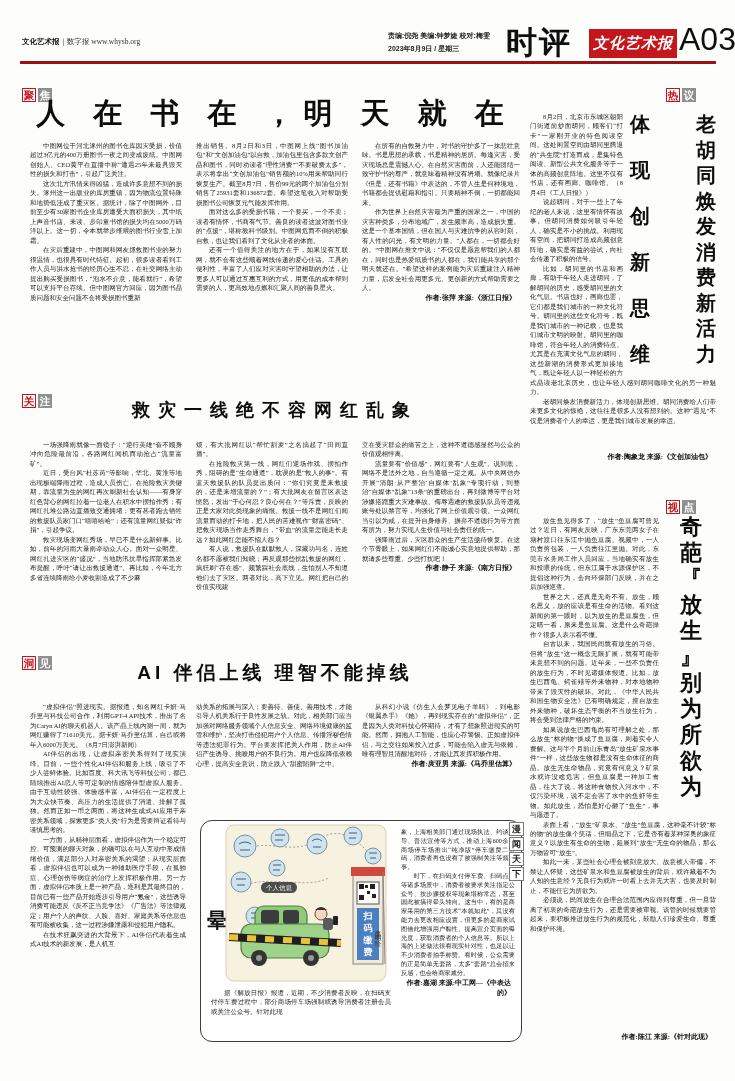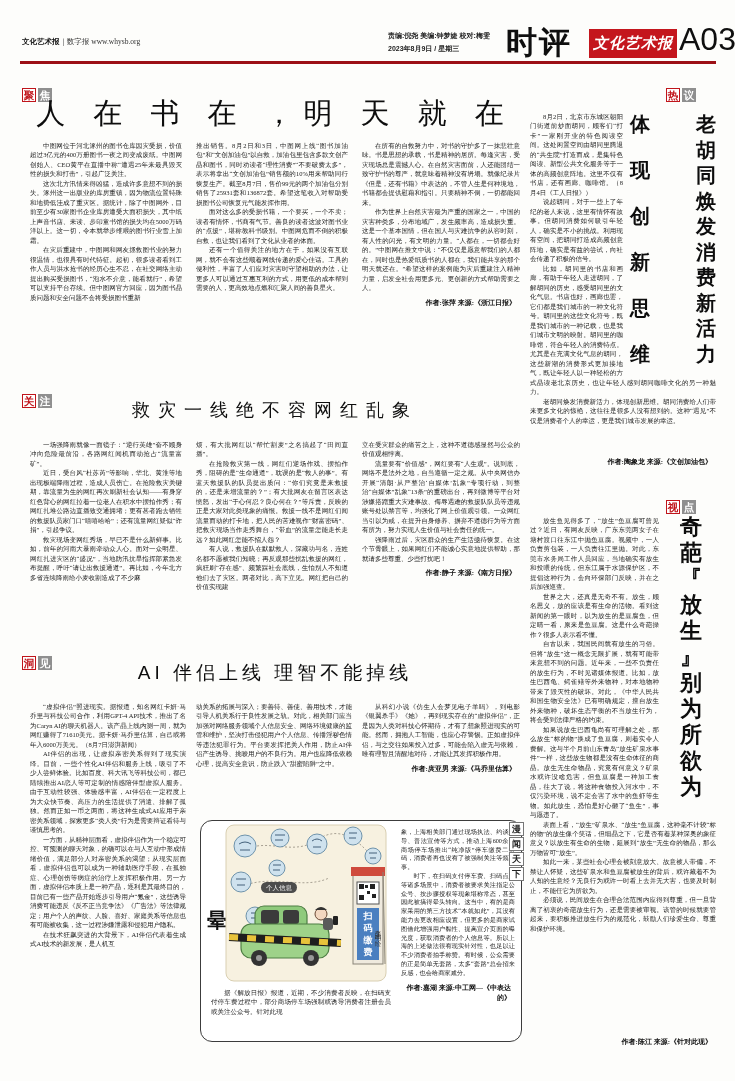--- a/index.html
+++ b/index.html
@@ -20,30 +20,30 @@
   #mh-page{left:679px;top:21px;font-size:32px;font-family:"Liberation Sans",sans-serif;color:#0f0f0f}
   #mh-rule{left:20px;top:61px;width:696px;height:3px;background:#9c1016}
 
   
   .tag{display:flex;gap:2px;font-family:"Liberation Sans",sans-serif;font-size:10.5px;font-weight:bold;line-height:1}
   .tag span{width:14px;height:14px;display:flex;align-items:center;justify-content:center}
   .tag .t1{color:#c0151b;border:0.8px solid #c0151b;background:#fff}
   .tag .t2{color:#fff;background:#8f8f8f}
 
   
-  .headline{font-family:"Liberation Sans",sans-serif;font-weight:normal;color:#0d0d0d;text-align:center;white-space:nowrap}
+  .headline{font-family:"Liberation Sans",sans-serif;font-weight:bold;color:#0d0d0d;text-align:center;white-space:nowrap}
   #hl-focus{left:30px;top:94px;width:490px;font-size:29px;letter-spacing:10px}
   #hl-guanzhu{left:30px;top:398px;width:490px;font-size:18px;letter-spacing:8px}
   #hl-dongjian{left:30px;top:660px;width:490px;font-size:19px;letter-spacing:4px}
 
   
   .body-text p{font-size:6.5px;line-height:1.46;text-align:justify;text-indent:2em;color:#222}
   .body-text p.cont{text-indent:0}
   .col{overflow:hidden}
-  .byline{font-size:7px;font-weight:bold;text-align:right;margin-top:5px;padding-right:4px;color:#111}
+  .byline{font-size:7px;font-weight:bold;text-align:right;padding-right:4px;color:#111}
 
   
   #f-c1{left:30px;top:141px;width:152px;height:252px}
   #f-c2{left:196px;top:141px;width:152px;height:252px}
   #f-c3{left:362px;top:141px;width:158px;height:252px}
   
   #g-c1{left:30px;top:440px;width:152px;height:214px}
   #g-c2{left:196px;top:440px;width:152px;height:214px}
   #g-c3{left:362px;top:440px;width:158px;height:214px}
   

